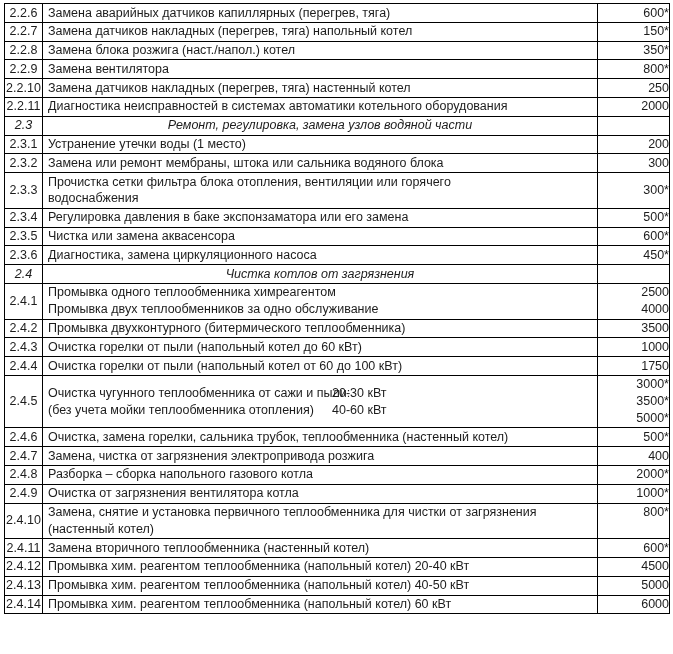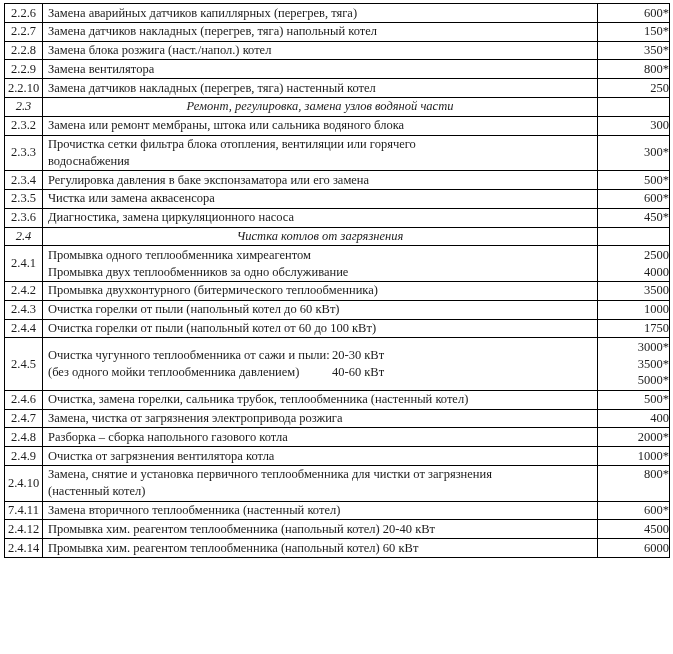--- a/index.html
+++ b/index.html
@@ -5,21 +5,21 @@
   html, body {
     margin: 0;
     padding: 0;
     background: #ffffff;
     width: 673px;
     height: 654px;
     overflow: hidden;
   }
   .page {
     padding: 3px 8px 0 4px;
-    font-family: Liberation Serif, serif;
+    font-family: Liberation Sans, sans-serif;
   }
   table.price-table {
     border-collapse: collapse;
     table-layout: fixed;
     width: 665px;
     font-size: 12.5px;
     color: #1c1c1c;
   }
   table.price-table td {
     border: 1px solid #000000;
@@ -107,27 +107,45 @@
         <tr>
           <td class="code">2.2.10</td>
           <td class="desc">
             <div class="line">Замена датчиков накладных (перегрев, тяга) настенный котел</div>
           </td>
           <td class="price">
             <div class="pline">250</div>
           </td>
         </tr>
         <tr>
+          <td class="code">2.2.11</td>
+          <td class="desc">
+            <div class="line">Диагностика неисправностей в системах автоматики котельного оборудования</div>
+          </td>
+          <td class="price">
+            <div class="pline">2000</div>
+          </td>
+        </tr>
+        <tr>
           <td class="code sec">2.3</td>
           <td class="desc sec">
             <div class="line">Ремонт, регулировка, замена узлов водяной части</div>
           </td>
           <td class="price"></td>
         </tr>
         <tr>
+          <td class="code">2.3.1</td>
+          <td class="desc">
+            <div class="line">Устранение утечки воды (1 место)</div>
+          </td>
+          <td class="price">
+            <div class="pline">200</div>
+          </td>
+        </tr>
+        <tr>
           <td class="code">2.3.2</td>
           <td class="desc">
             <div class="line">Замена или ремонт мембраны, штока или сальника водяного блока</div>
           </td>
           <td class="price">
             <div class="pline">300</div>
           </td>
         </tr>
         <tr>
           <td class="code">2.3.3</td>
@@ -208,21 +226,21 @@
             <div class="line">Очистка горелки от пыли (напольный котел от 60 до 100 кВт)</div>
           </td>
           <td class="price">
             <div class="pline">1750</div>
           </td>
         </tr>
         <tr>
           <td class="code">2.4.5</td>
           <td class="desc">
             <div class="line"><span>Очистка чугунного теплообменника от сажи и пыли:</span><span class="kw">20-30 кВт</span></div>
-            <div class="line"><span>(без одного мойки теплообменника давлением)</span><span class="kw">40-60 кВт</span></div>
+            <div class="line"><span>(без учета мойки теплообменника отопления)</span><span class="kw">40-60 кВт</span></div>
             <div class="line"><span></span></div>
           </td>
           <td class="price">
             <div class="pline">3000*</div>
             <div class="pline">3500*</div>
             <div class="pline">5000*</div>
           </td>
         </tr>
         <tr>
           <td class="code">2.4.6</td>
@@ -264,35 +282,44 @@
           <td class="code">2.4.10</td>
           <td class="desc">
             <div class="line">Замена, снятие и установка первичного теплообменника для чистки от загрязнения</div>
             <div class="line">(настенный котел)</div>
           </td>
           <td class="price top">
             <div class="pline">800*</div>
           </td>
         </tr>
         <tr>
-          <td class="code">7.4.11</td>
+          <td class="code">2.4.11</td>
           <td class="desc">
             <div class="line">Замена вторичного теплообменника (настенный котел)</div>
           </td>
           <td class="price">
             <div class="pline">600*</div>
           </td>
         </tr>
         <tr>
           <td class="code">2.4.12</td>
           <td class="desc">
             <div class="line">Промывка хим. реагентом теплообменника (напольный котел) 20-40 кВт</div>
           </td>
           <td class="price">
             <div class="pline">4500</div>
+          </td>
+        </tr>
+        <tr>
+          <td class="code">2.4.13</td>
+          <td class="desc">
+            <div class="line">Промывка хим. реагентом теплообменника (напольный котел) 40-50 кВт</div>
+          </td>
+          <td class="price">
+            <div class="pline">5000</div>
           </td>
         </tr>
         <tr>
           <td class="code">2.4.14</td>
           <td class="desc">
             <div class="line">Промывка хим. реагентом теплообменника (напольный котел) 60 кВт</div>
           </td>
           <td class="price">
             <div class="pline">6000</div>
           </td>

